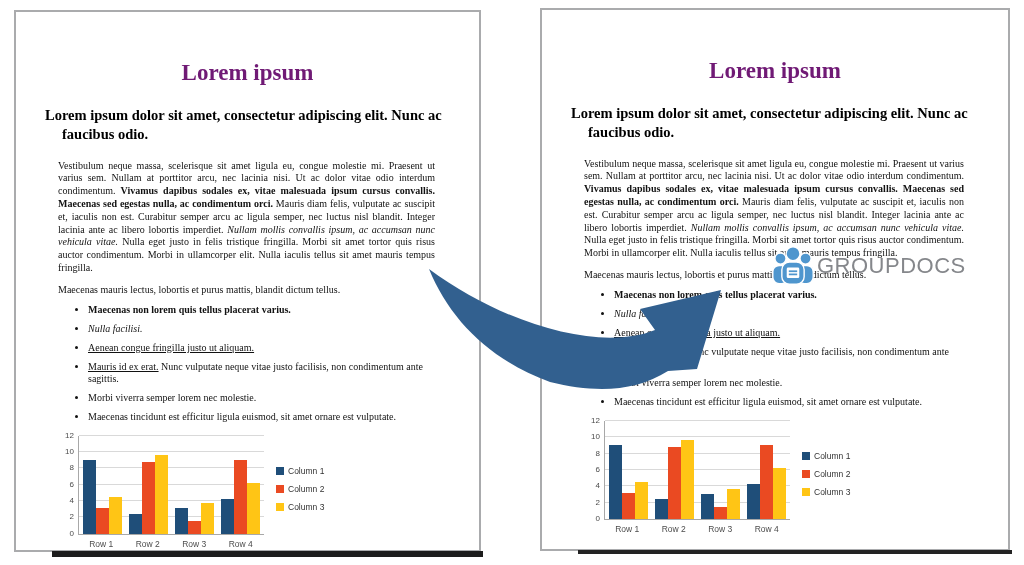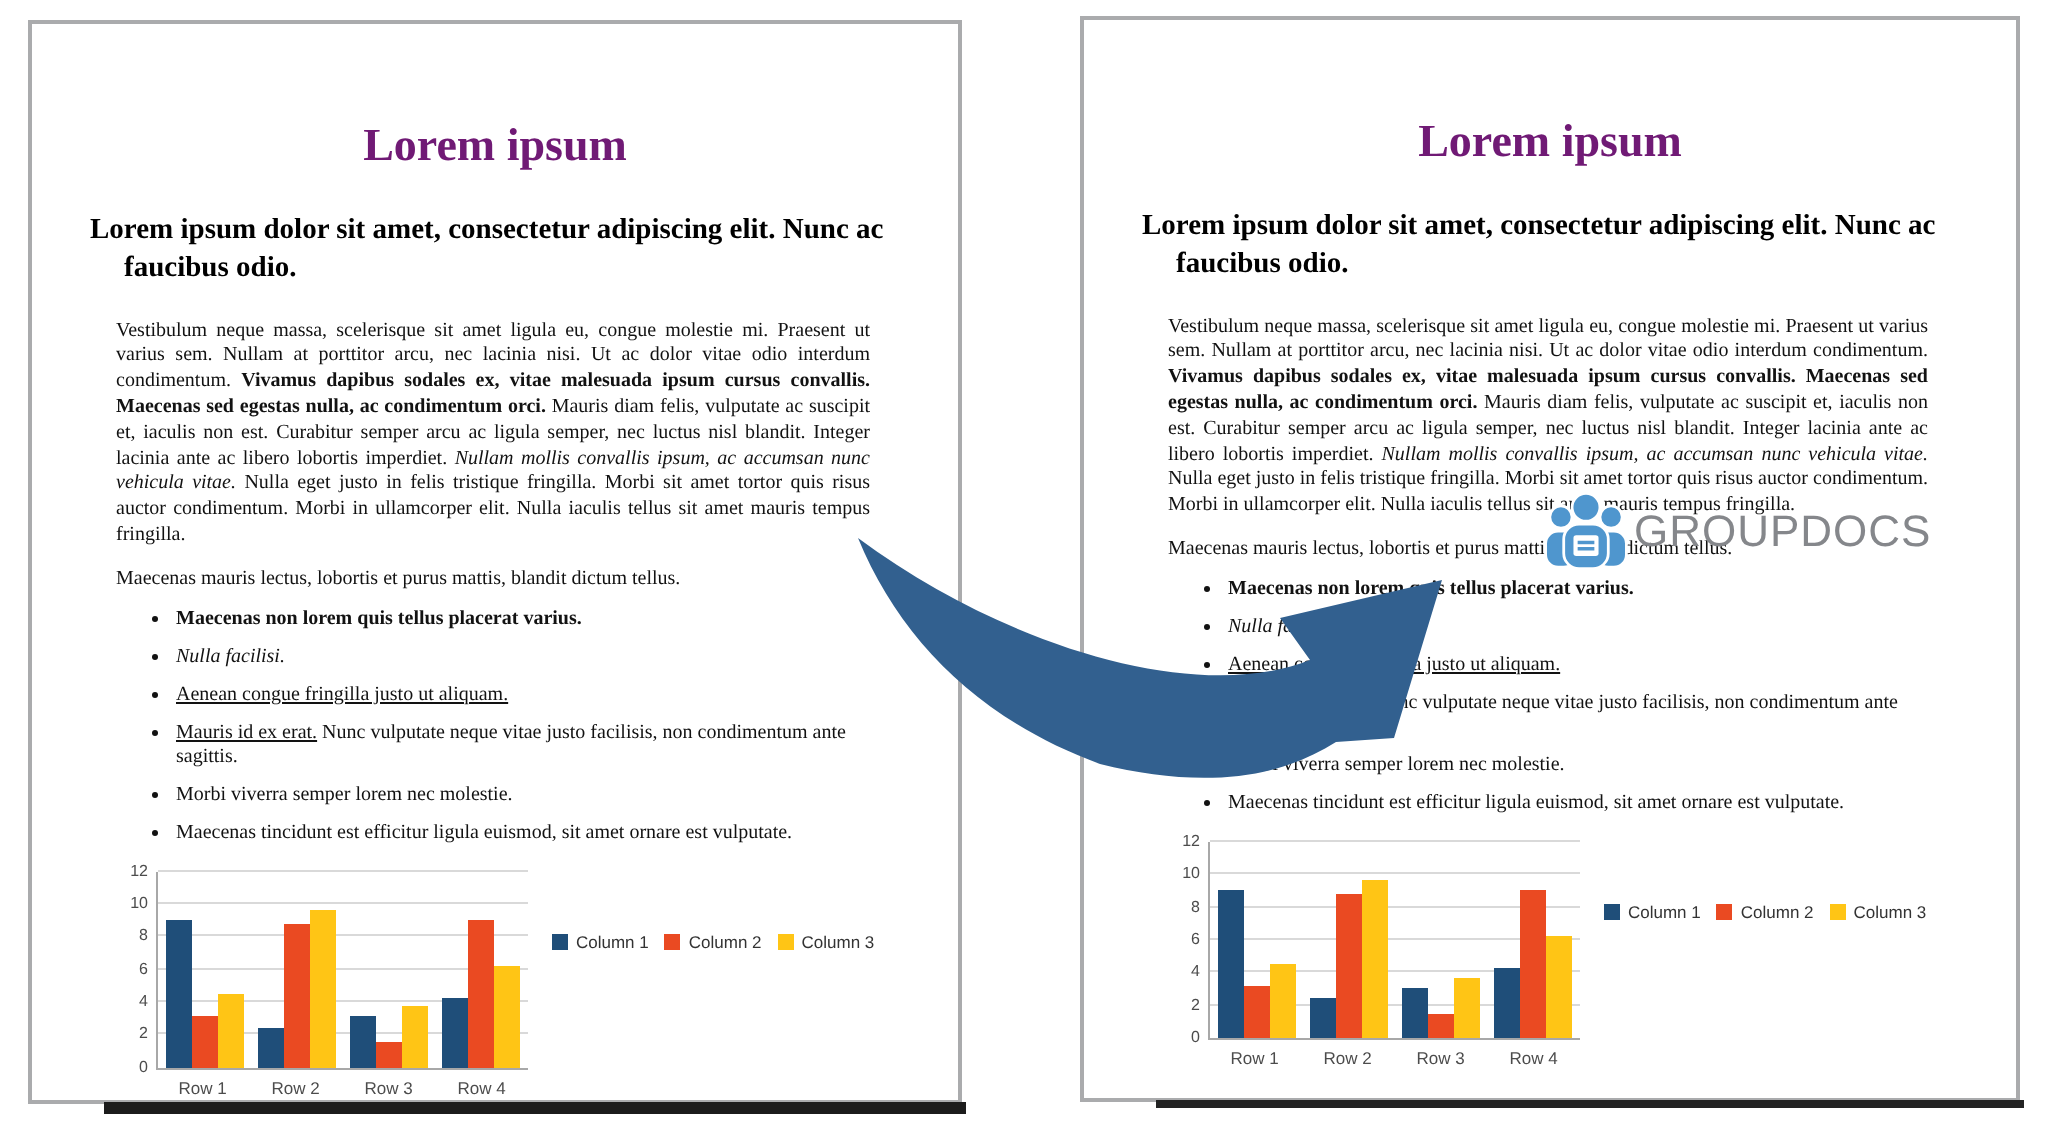--- a/index.html
+++ b/index.html
@@ -29,21 +29,21 @@
   .chart-y{position:relative;width:18px;height:98px;font-size:8px;color:#4c4c4c;}
   .ytick{position:absolute;right:4px;transform:translateY(50%);line-height:1;}
   .chart-main{width:186px;}
   .chart-plot{position:relative;height:98px;border-left:1px solid #a8a8a8;border-bottom:1px solid #a8a8a8;}
   .gridline{position:absolute;left:0;right:0;height:1px;background:#d9d9d9;}
   .bar-groups{position:absolute;left:0;right:0;top:0;bottom:0;display:flex;}
   .bar-group{flex:1;display:flex;align-items:flex-end;justify-content:center;}
   .bar{width:13px;}
   .chart-x{display:flex;margin-top:4px;font-size:8.5px;color:#4c4c4c;}
   .xlabel{flex:1;text-align:center;}
-  .chart-legend{margin:30px 0 0 12px;display:flex;gap:8px;font-size:8.5px;color:#333;}
+  .chart-legend{margin:30px 0 0 12px;display:flex;flex-direction:column;gap:8px;font-size:8.5px;color:#333;}
   .legend-row{display:flex;align-items:center;gap:4px;}
   .legend-swatch{width:8px;height:8px;display:inline-block;flex:0 0 auto;}
 
   
   .arrow-svg{position:absolute;left:410px;top:250px;width:320px;height:150px;z-index:5;pointer-events:none;}
   .logo{position:absolute;left:772px;top:246px;display:flex;align-items:center;gap:3px;z-index:6;
         font-family:"Liberation Sans",sans-serif;}
   .logo-text{font-size:22px;color:#85878b;letter-spacing:0.5px;line-height:1;}
 </style>
 </head>

